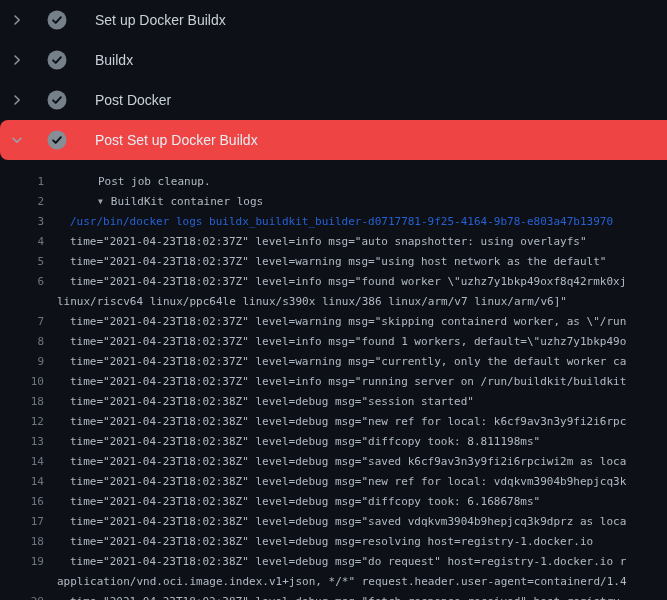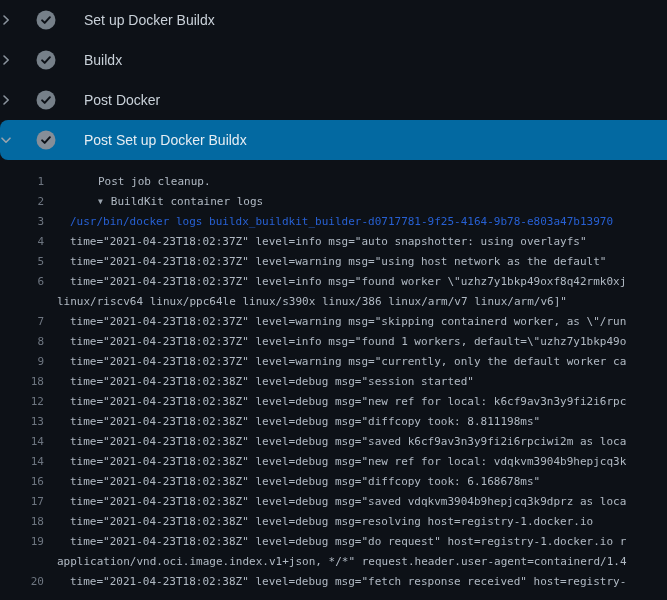--- a/index.html
+++ b/index.html
@@ -6,25 +6,26 @@
   html, body { width: 667px; height: 600px; overflow: hidden; }
   body {
     background: #0d1117;
     font-family: "Liberation Sans", "DejaVu Sans", sans-serif;
   }
   .steps { width: 667px; }
   .step-row {
     height: 40px;
     display: flex;
     align-items: center;
+    padding-left: 11px;
     cursor: pointer;
     gap: 16px;
   }
   .step-row.expanded {
-    background: #0369a1;
+    background: #ef4444;
     border-radius: 8px 0 0 8px;
   }
   .chev {
     width: 20px;
     display: flex;
     align-items: center;
     justify-content: flex-start;
     color: #8b949e;
   }
   .chev svg { display: block; }
@@ -187,20 +188,26 @@
         <div class="seg ind1">time="2021-04-23T18:02:37Z" level=info msg="found 1 workers, default=\"uzhz7y1bkp49o</div>
       </div>
     </div>
     <div class="log-line">
       <span class="ln">9</span>
       <div class="lc">
         <div class="seg ind1">time="2021-04-23T18:02:37Z" level=warning msg="currently, only the default worker ca</div>
       </div>
     </div>
     <div class="log-line">
+      <span class="ln">10</span>
+      <div class="lc">
+        <div class="seg ind1">time="2021-04-23T18:02:37Z" level=info msg="running server on /run/buildkit/buildkit</div>
+      </div>
+    </div>
+    <div class="log-line">
       <span class="ln">18</span>
       <div class="lc">
         <div class="seg ind1">time="2021-04-23T18:02:38Z" level=debug msg="session started"</div>
       </div>
     </div>
     <div class="log-line">
       <span class="ln">12</span>
       <div class="lc">
         <div class="seg ind1">time="2021-04-23T18:02:38Z" level=debug msg="new ref for local: k6cf9av3n3y9fi2i6rpc</div>
       </div>

